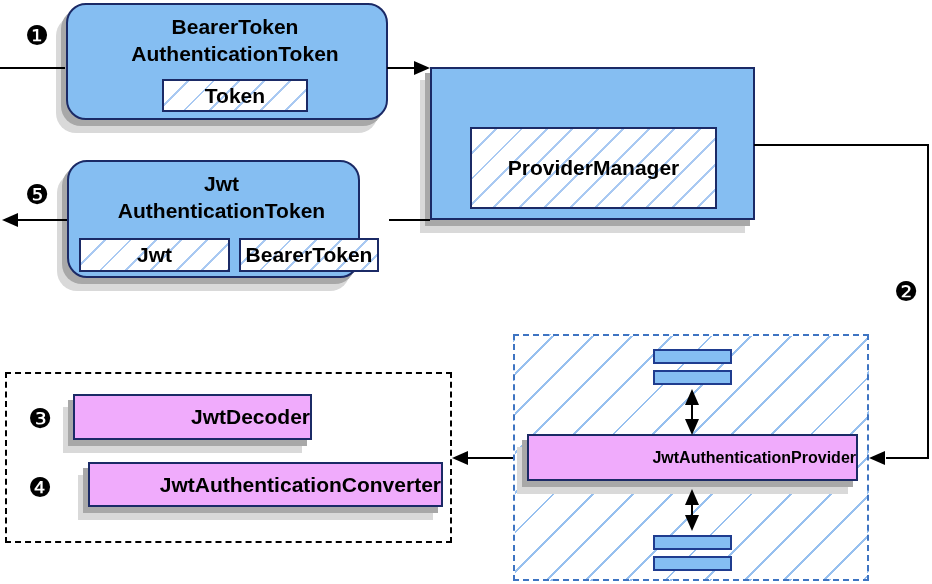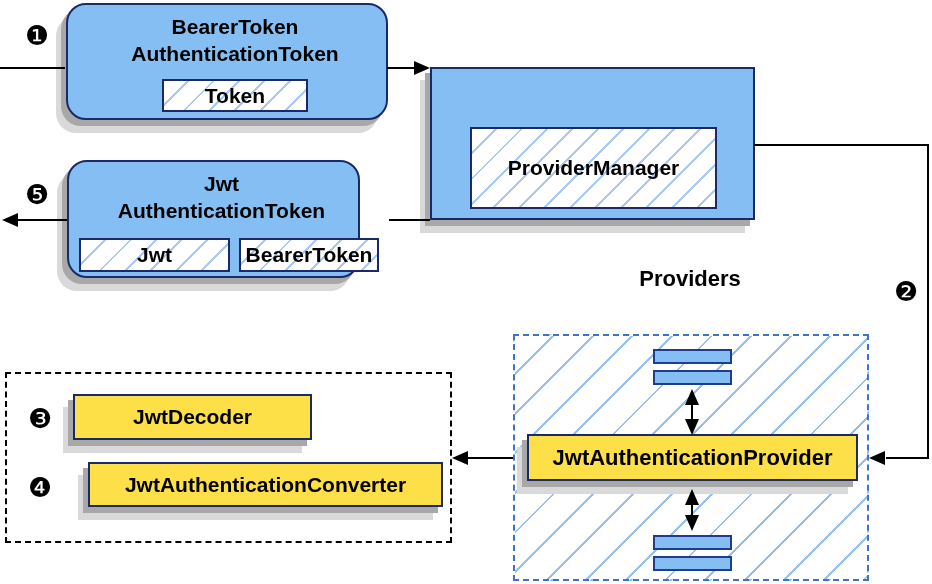--- a/index.html
+++ b/index.html
@@ -19,43 +19,43 @@
   }
   .rounded{border-radius:20px;}
   .node-title{position:absolute;left:16px;right:0;text-align:center;font-size:21px;line-height:27px;}
   .field{
     position:absolute;box-sizing:border-box;border:2px solid #1B2A66;
     background:#fff;display:flex;align-items:center;justify-content:center;
     font-size:21px;
     background-image:repeating-linear-gradient(135deg,rgba(0,0,0,0) 0 16px,#A9C9F2 16px 18px);
   }
   .plain-node{
-    position:absolute;box-sizing:border-box;background:#fde047;border:2px solid #1B2A66;
-    display:flex;align-items:center;justify-content:center;font-size:21px;z-index:4;
+    position:absolute;box-sizing:border-box;background:#f0abfc;border:2px solid #1B2A66;
+    display:flex;align-items:center;justify-content:flex-end;font-size:21px;z-index:4;
     box-shadow:-5px 6px 0 #A8A8A8,-10px 13px 0 #D9D9D9;
   }
   .group-dashed-black{
     position:absolute;box-sizing:border-box;border:2px dashed #000;background:#fff;z-index:1;
   }
   .group-dashed-blue{
     position:absolute;box-sizing:border-box;border:2px dashed #3E74C2;background:#fff;z-index:1;
     background-image:repeating-linear-gradient(135deg,rgba(0,0,0,0) 0 26px,#97C0EF 26px 28px);
   }
   .bar{
     position:absolute;box-sizing:border-box;width:79px;height:15px;left:653px;
     background:#85BEF2;border:2px solid #1F3C8F;z-index:3;
   }
   .badge{
     position:absolute;transform:translate(-50%,-50%);font-size:27px;line-height:1;
     font-family:"DejaVu Sans",sans-serif;z-index:7;font-weight:normal;
   }
   .group-label{
     position:absolute;text-align:center;font-size:22px;line-height:26px;z-index:2;
   }
-  .big{font-size:22px;}
+  .big{font-size:16px;}
 </style>
 </head>
 <body>
 
 <div class="canvas">
 
   <svg class="wires" viewBox="0 0 932 584">
     <line x1="0" y1="68" x2="65" y2="68"></line>
     <g>
       <line x1="387" y1="68" x2="416" y2="68"></line>
@@ -123,21 +123,20 @@
 
   <div class="group-dashed-black" style="left:5px;top:372px;width:447px;height:171px"></div>
   <div class="plain-node" style="left:73px;top:394px;width:239px;height:46px">
     <span>JwtDecoder</span>
   </div>
   <div class="plain-node" style="left:88px;top:462px;width:355px;height:45px">
     <span>JwtAuthenticationConverter</span>
   </div>
 
   <div class="group-label" style="left:565px;top:266px;width:250px">
-    <div>Providers</div>
   </div>
 
   <div class="group-dashed-blue" style="left:513px;top:334px;width:356px;height:247px"></div>
   <div class="bar" style="top:349px"></div>
   <div class="bar" style="top:370px"></div>
   <div class="bar" style="top:535px"></div>
   <div class="bar" style="top:556px"></div>
   <div class="plain-node big" style="left:527px;top:434px;width:331px;height:47px">
     <span>JwtAuthenticationProvider</span>
   </div>

